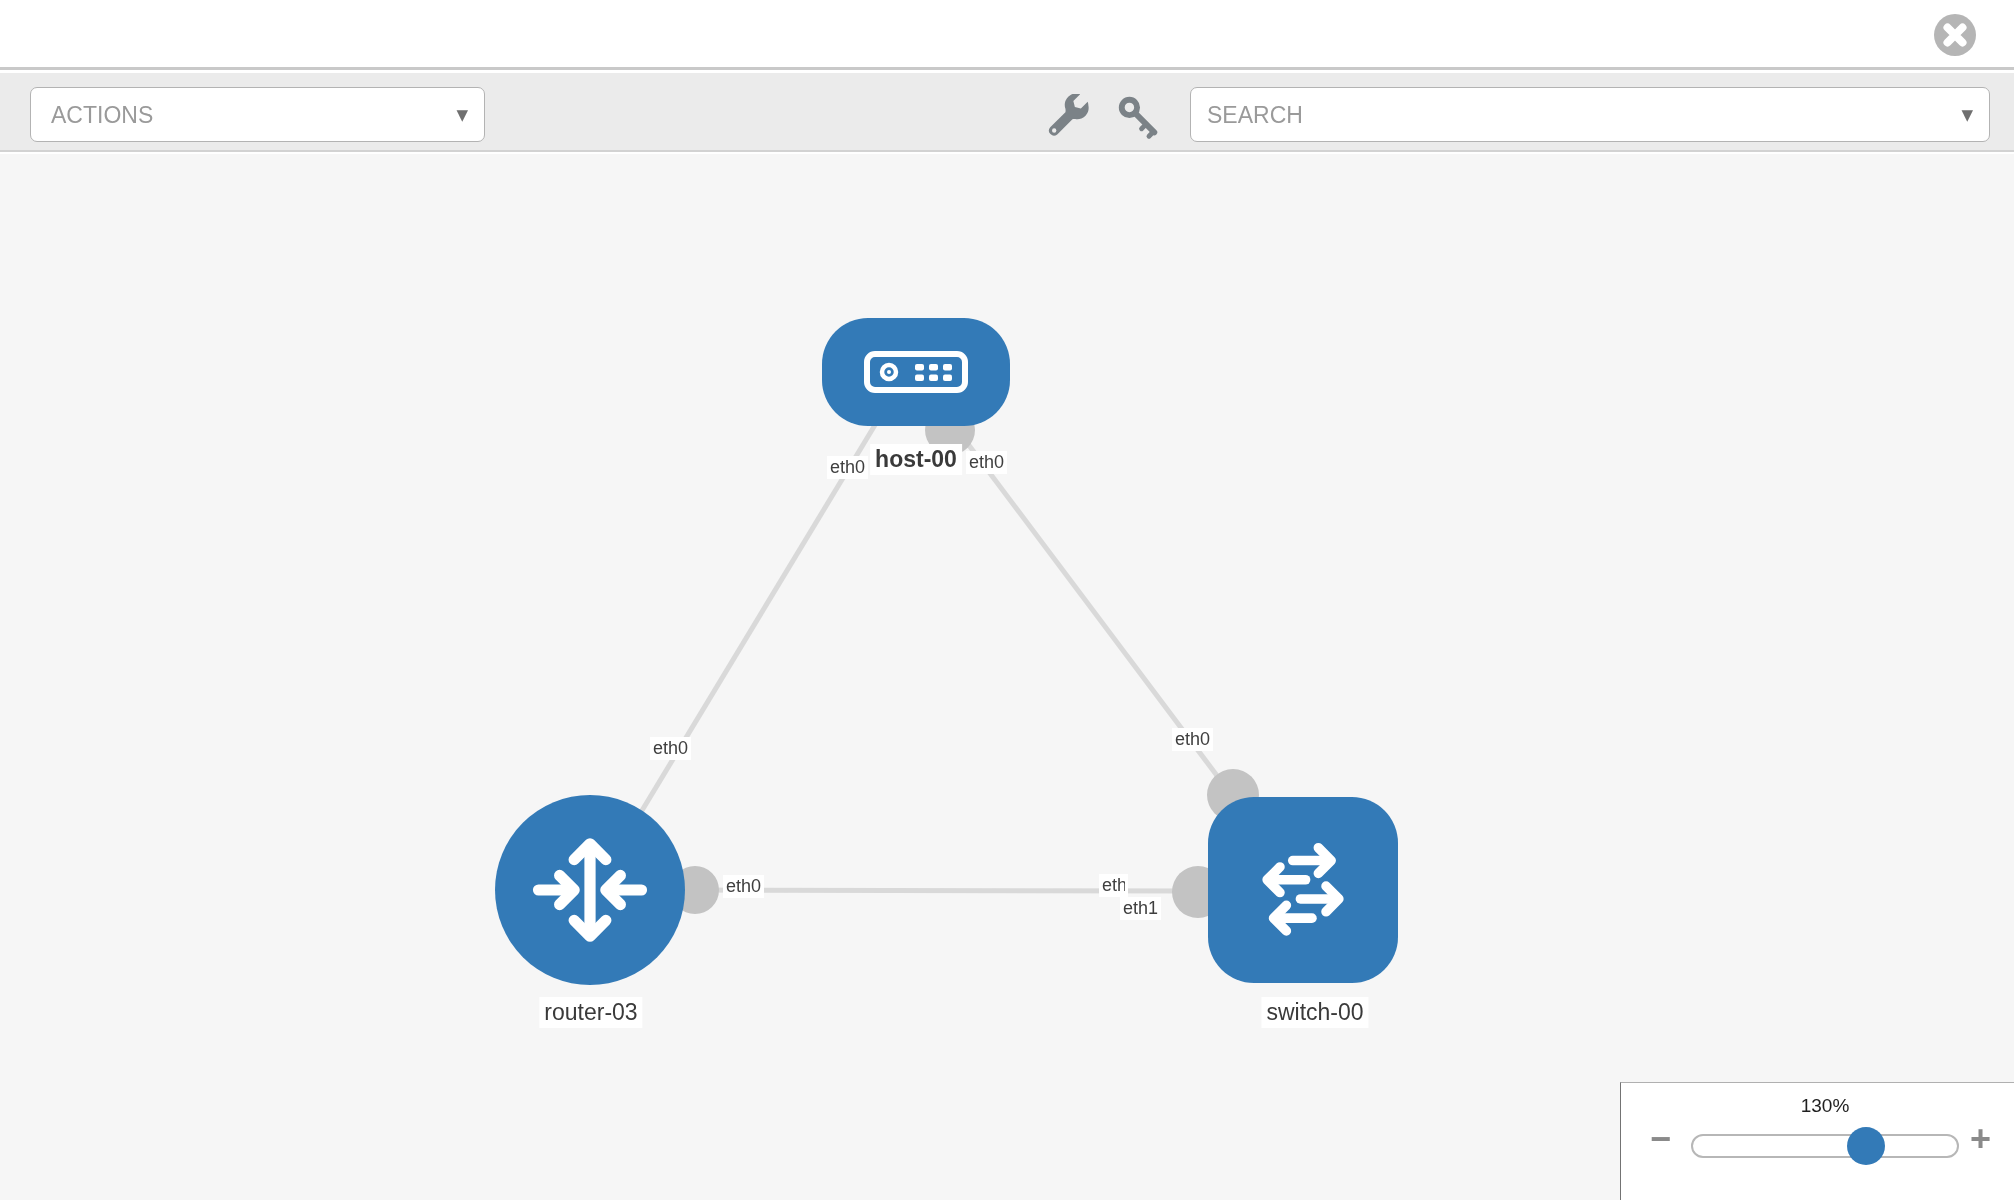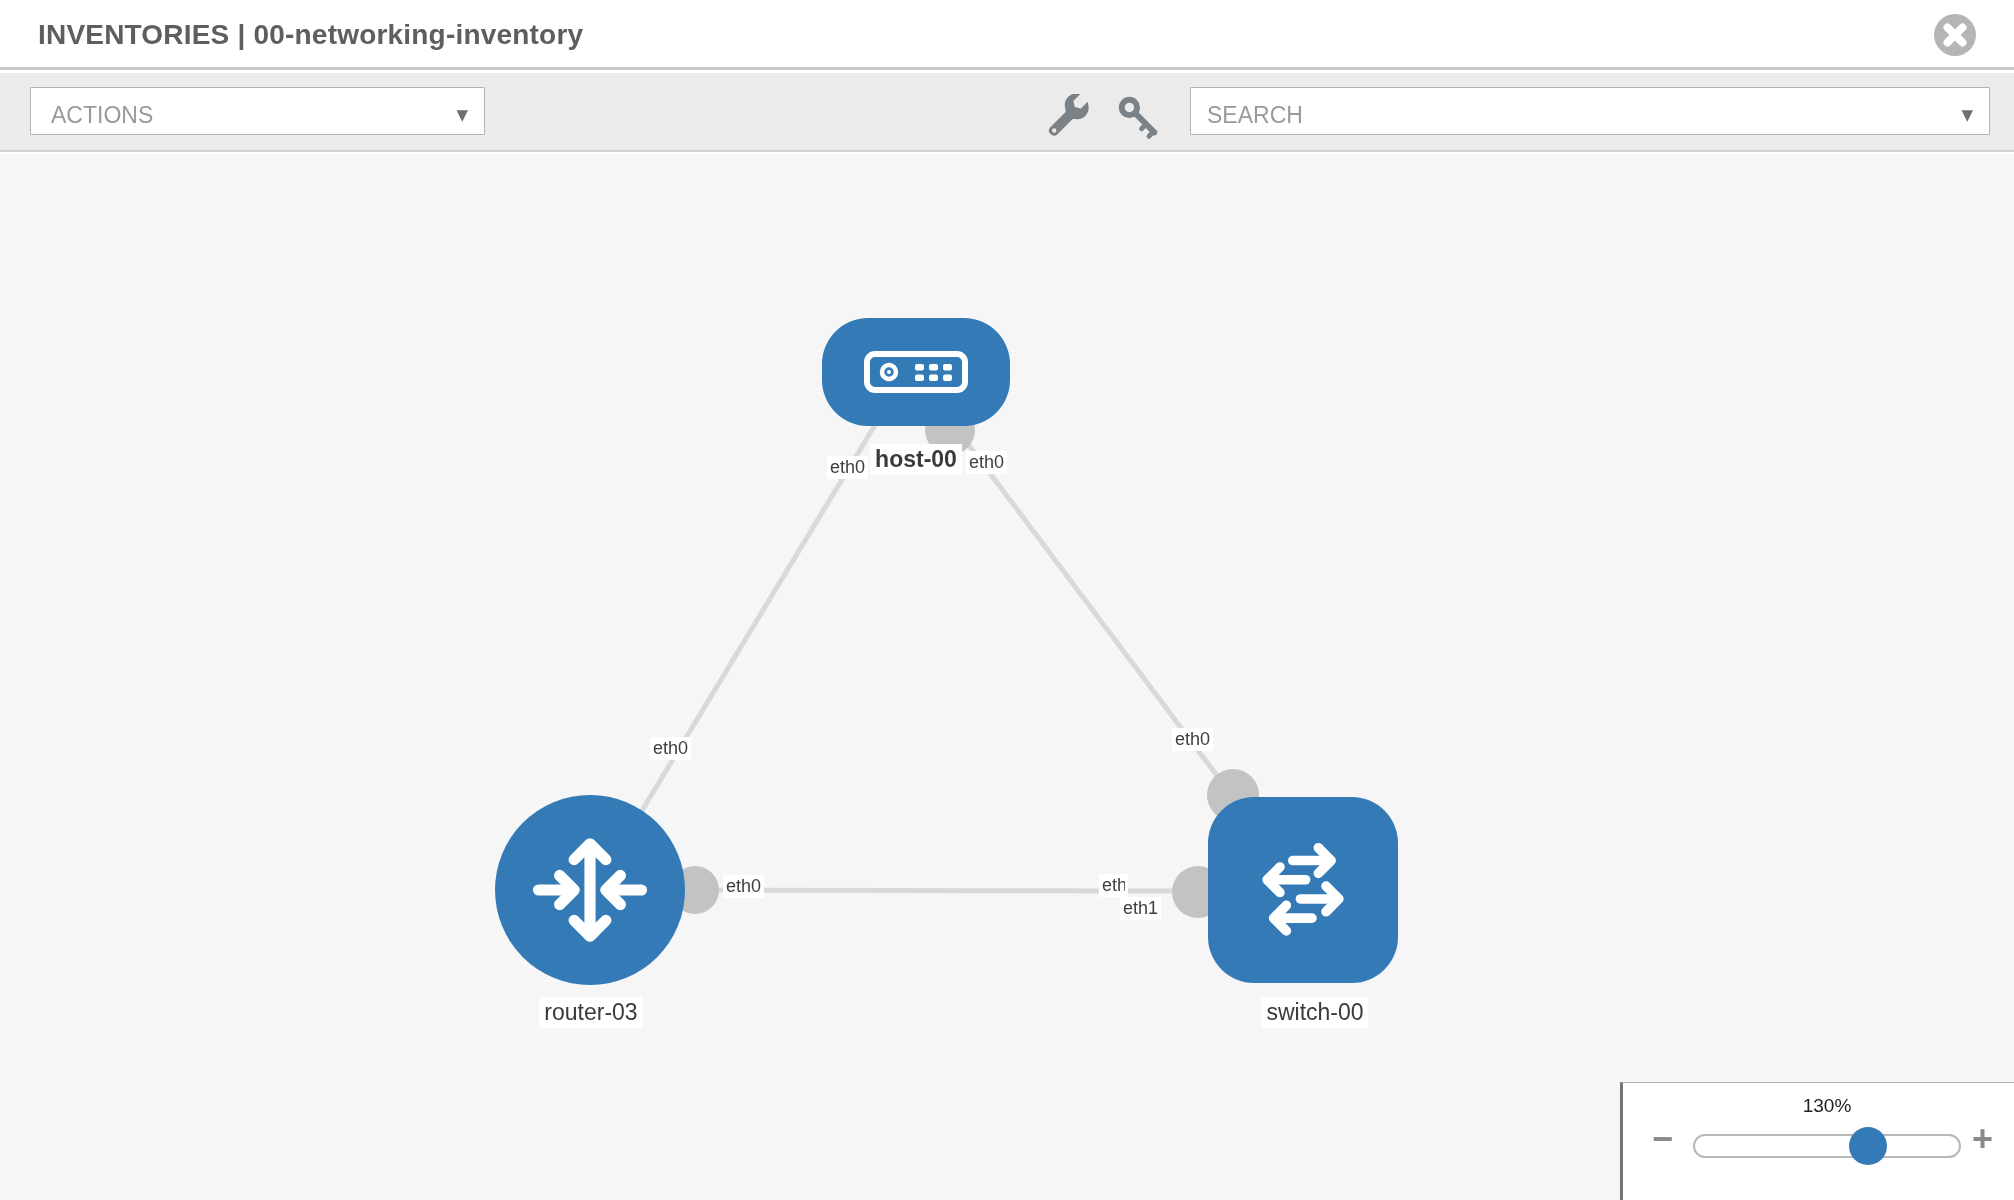--- a/index.html
+++ b/index.html
@@ -10,22 +10,22 @@
   
   .header { position:absolute; left:0; top:0; width:2014px; height:70px; background:#ffffff;
             border-bottom:3px solid #c9c9c9; }
   .header-title { position:absolute; left:38px; top:0; line-height:70px; font-size:28px;
                   font-weight:bold; color:#5e5e5e; letter-spacing:.2px; }
   .close-btn { position:absolute; left:1933px; top:13px; width:44px; height:44px; cursor:pointer; }
 
   
   .toolbar { position:absolute; left:0; top:73px; width:2014px; height:79px; background:#ebebeb;
              border-bottom:2px solid #d2d2d2; }
-  .combo { position:absolute; top:14px; height:48px; background:#ffffff; border:1px solid #b3b3b3;
-           border-radius:1px; }
+  .combo { position:absolute; top:14px; height:55px; background:#ffffff; border:1px solid #b3b3b3;
+           border-radius:7px; }
   .combo-actions { left:30px; width:455px; }
   .combo-search  { left:1190px; width:800px; }
   .combo-label { position:absolute; left:20px; top:0; line-height:54px; font-size:23px; color:#9a9a9a; }
   .combo-input { position:absolute; left:16px; top:0; width:700px; height:54px; border:none; outline:none;
                  font-family:inherit; font-size:23px; color:#a21caf; background:transparent; }
   .combo-input::placeholder { color:#9a9a9a; opacity:1; }
   .combo-arrow { position:absolute; right:16px; top:0; line-height:54px; font-size:15px; color:#6f6f6f;
                  font-family:"DejaVu Sans",sans-serif; }
   .tool-btn { position:absolute; top:94px; width:46px; height:46px; cursor:pointer; }
   .tool-wrench { left:1046px; }
@@ -42,39 +42,38 @@
   .node-switch { left:1208px; top:797px; width:190px; height:186px; border-radius:46px; }
 
   .node-label { position:absolute; transform:translateX(-50%); background:#ffffff; color:#3a3a3a;
                 font-size:23px; padding:2px 5px; z-index:4; white-space:nowrap; }
   .if-label { position:absolute; background:#ffffff; color:#3f3f3f; font-size:18px;
               padding:1px 3px; z-index:3; white-space:nowrap;text-align:right; }
   .if-clip { display:inline-block; width:23px; overflow:hidden; vertical-align:bottom; }
 
   
   .zoom-panel { position:absolute; left:1620px; top:1082px; width:394px; height:118px; background:#ffffff;
-                border-top:1px solid #b0b0b0; border-left:3px solid #737373; z-index:5; }
+                border-top:1px solid #b0b0b0; border-left:1px solid #737373; z-index:5; }
   .zoom-value { position:absolute; left:204px; top:12px; transform:translateX(-50%); font-size:19px;
                 color:#1f1f1f; }
   .zoom-minus, .zoom-plus { position:absolute; top:38px; font-size:36px; font-weight:bold; color:#8a8a8a;
                 cursor:pointer; line-height:36px; }
   .zoom-minus { left:29px; }
   .zoom-plus  { left:349px; }
   .zoom-track { position:absolute; left:70px; top:51px; width:268px; height:24px; background:#ffffff;
                 border:2px solid #b7b7b7; border-radius:13px; cursor:pointer; }
   .zoom-thumb { position:absolute; left:154px; top:-9px; width:38px; height:38px; border-radius:50%;
                 background:#337ab7; cursor:grab; }
 </style>
 </head>
 <body>
 
 <div id="app">
 
   <div class="header">
-    <div class="header-title">INVENTORIES | 00-networking-inventory</div>
     <div class="close-btn">
       <svg width="44" height="44" viewBox="0 0 44 44">
         <circle cx="22" cy="22" r="21" fill="#b5b5b5"></circle>
         <path d="M14.5 14.5 L29.5 29.5 M29.5 14.5 L14.5 29.5" stroke="#ffffff" stroke-width="8" stroke-linecap="round"></path>
       </svg>
     </div>
   </div>
 
   <div class="toolbar">
     <div class="combo combo-actions">

